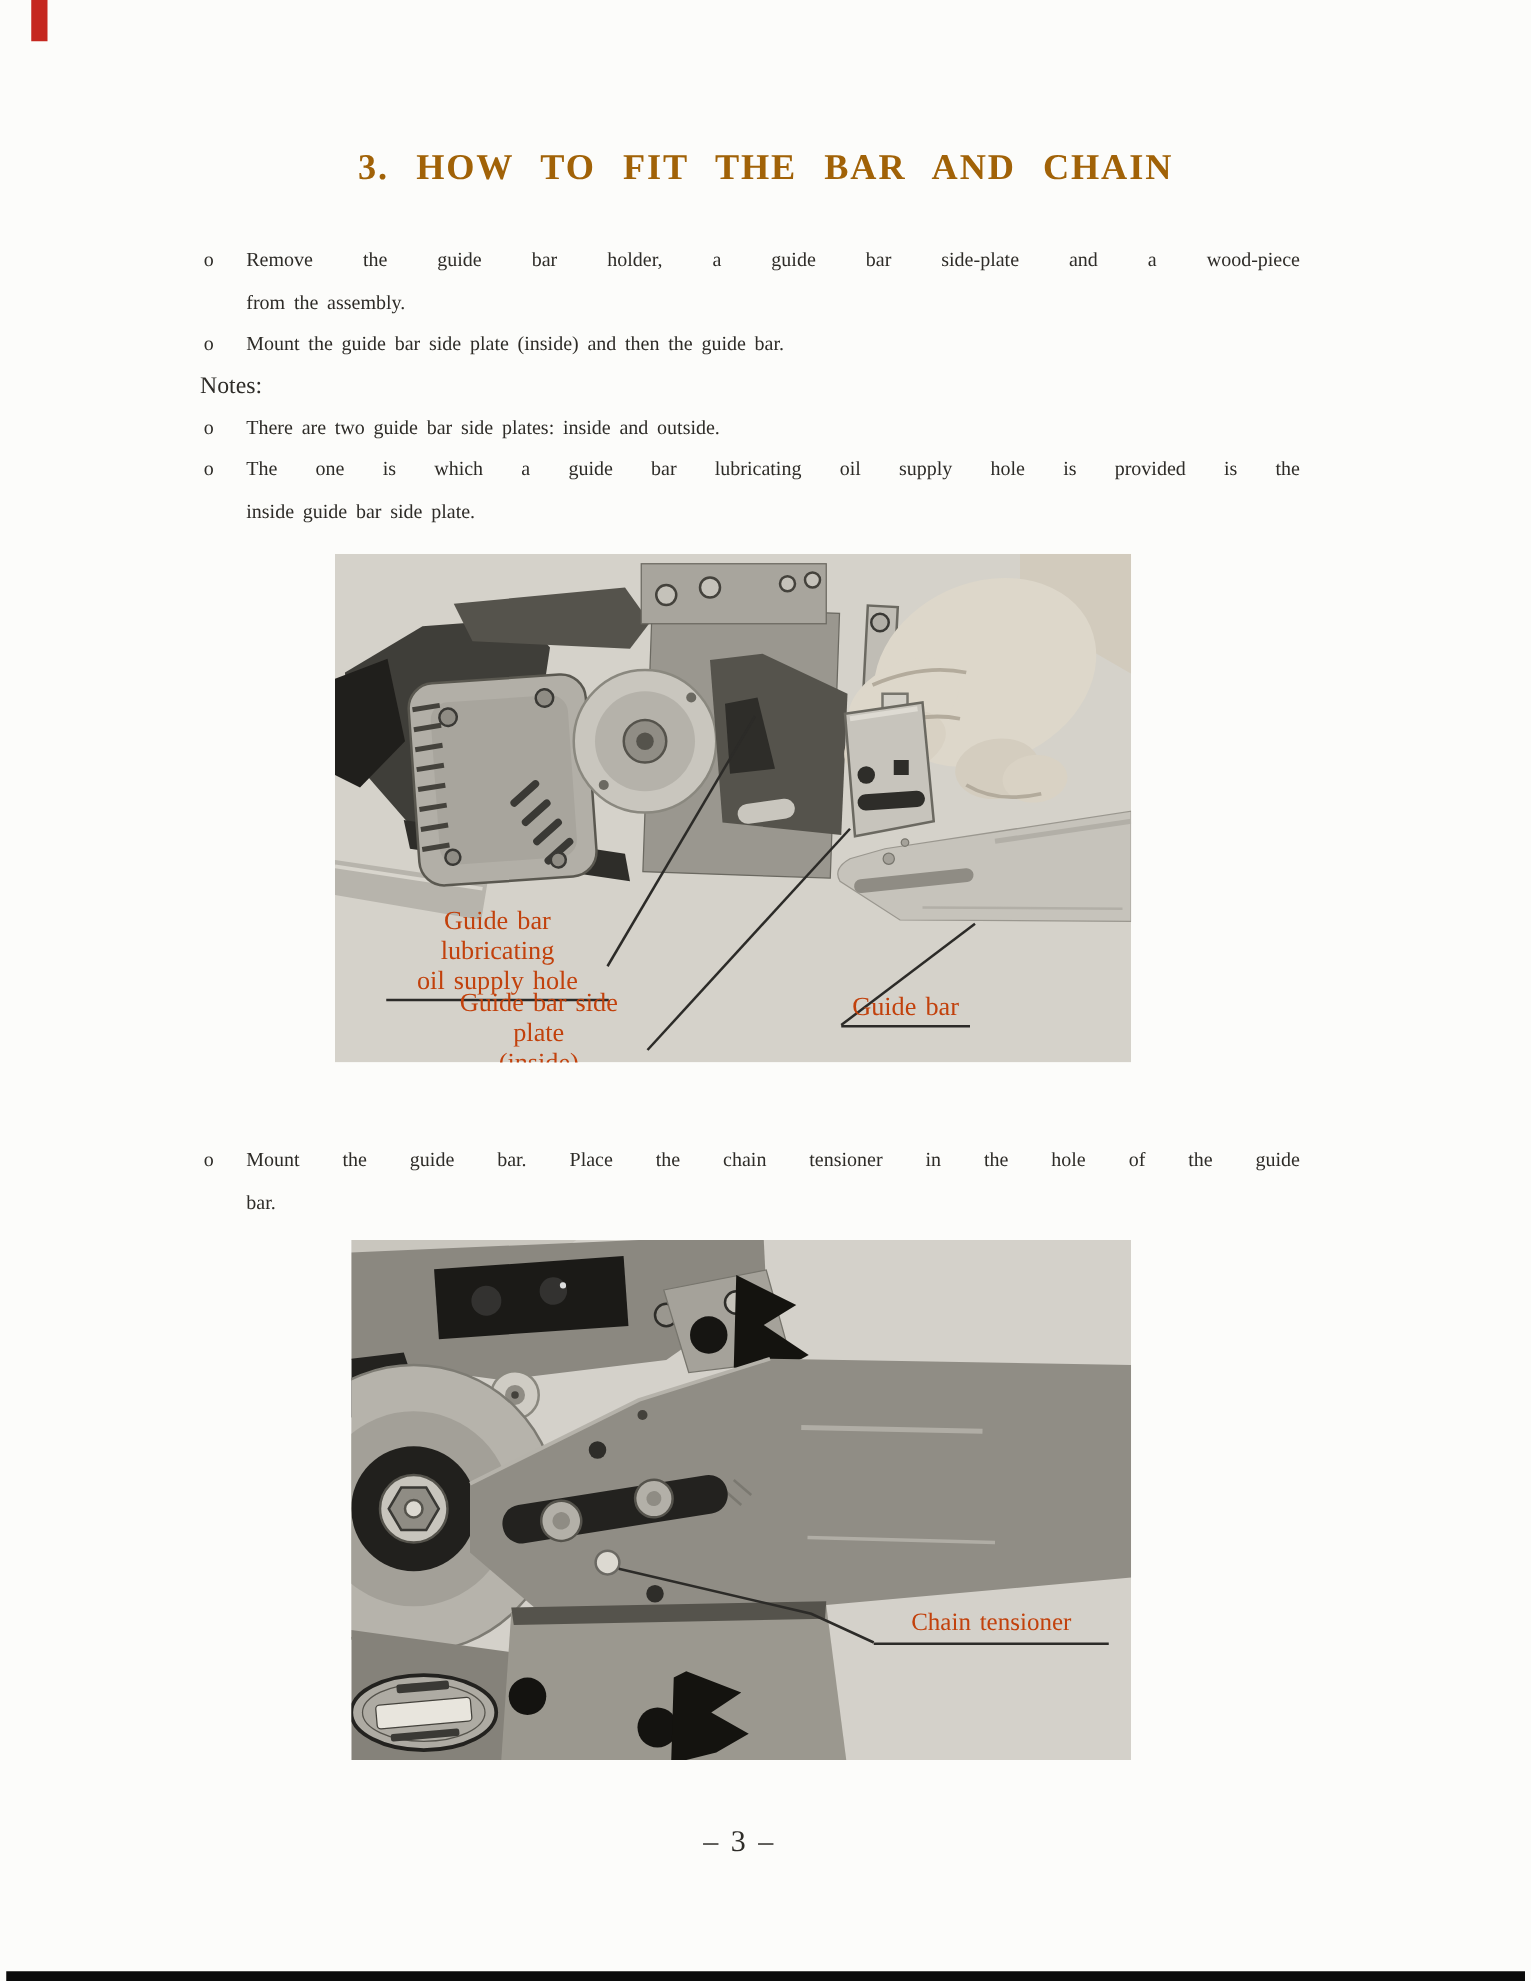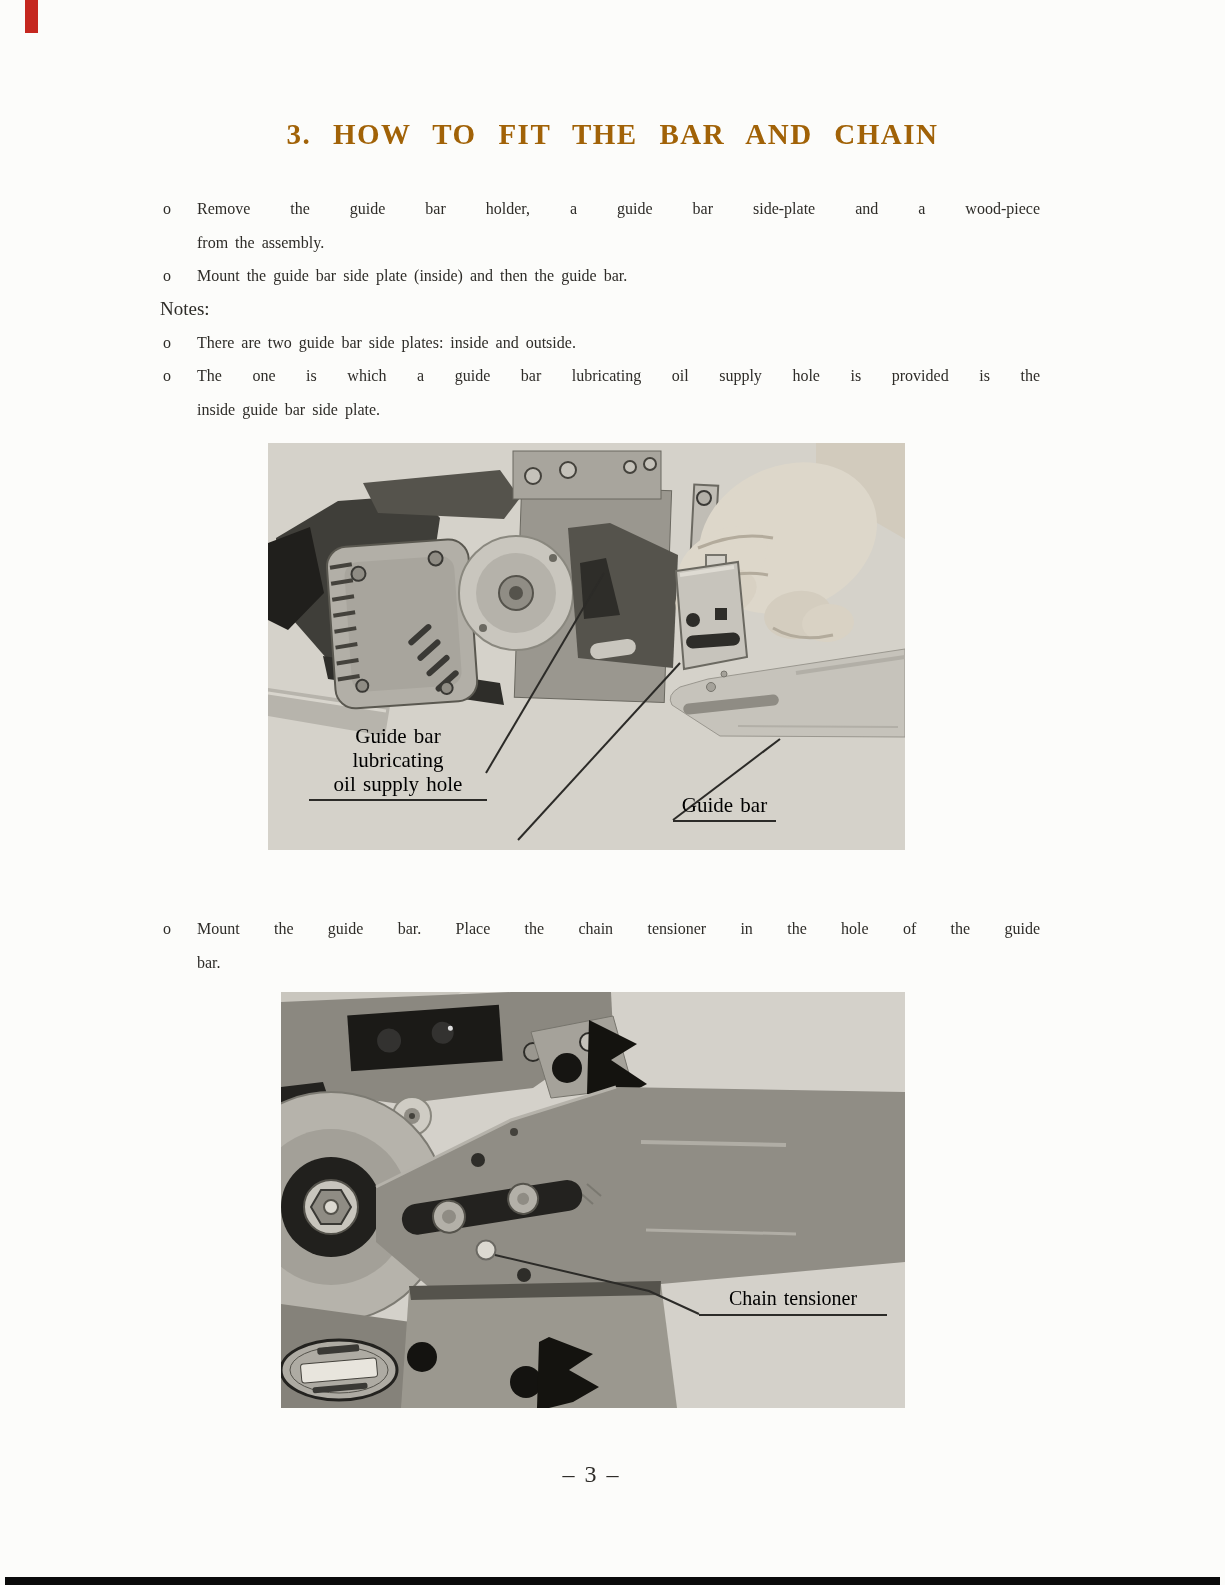--- a/index.html
+++ b/index.html
@@ -27,21 +27,21 @@
   .noteshead{left:160px;font-size:19px;line-height:31px;}
   .pagenum{
     left:0;top:1461px;width:100%;text-align:center;
     font-size:24px;letter-spacing:2px;transform:translateX(-21px);
   }
   
   .figure{overflow:hidden;}
   .figure svg{position:absolute;left:0;top:0;}
   .plabel{
     position:absolute;text-align:center;
-    font-size:21px;line-height:24px;color:#000000;
+    font-size:21px;line-height:24px;color:#c2410c;
     border-bottom:2px solid #2c2b28;padding-bottom:3px;
     word-spacing:2px;
   }
   .plabel2{font-size:20px;line-height:26px;}
   
   .redmark{left:25px;top:0;width:13px;height:33px;background:#c5271f;}
   .bottombar{left:5px;top:1577px;width:1215px;height:8px;background:#0b0b0b;}
 </style>
 </head>
 <body>
@@ -178,20 +178,24 @@
     <g stroke="#2c2b28" stroke-width="2" fill="none">
       <line x1="218" y1="330" x2="336" y2="130"></line>
       <line x1="250" y1="397" x2="412" y2="220"></line>
       <line x1="405" y1="377" x2="512" y2="296"></line>
     </g>
   </svg>
   <div class="plabel" style="left:41px;top:281px;width:178px;">
     <div>Guide bar lubricating</div>
     <div>oil supply hole</div>
   </div>
+  <div class="plabel" style="left:76px;top:347px;width:174px;">
+    <div>Guide bar side plate</div>
+    <div>(inside)</div>
+  </div>
   <div class="plabel" style="left:405px;top:350px;width:103px;">
     <div>Guide bar</div>
   </div>
 </div>
 
 <div class="abs brow bline" style="top:913px;">
   <span class="marker">o</span>
   <span class="btext just">Mount the guide bar. Place the chain tensioner in the hole of the guide</span>
 </div>
 <div class="abs cont bline" style="top:947px;">bar.</div>

